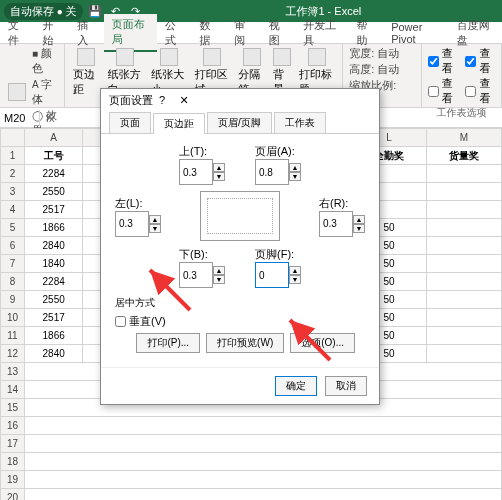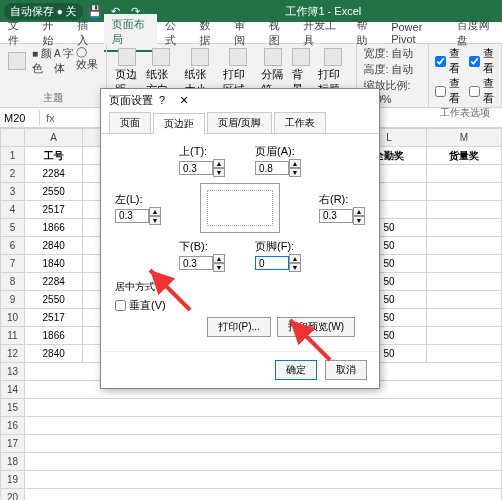--- a/index.html
+++ b/index.html
@@ -31,21 +31,21 @@
 table.grid .hdr td{font-weight:bold;background:#fff}
 .dialog{position:absolute;left:100px;top:88px;width:280px;background:#fff;border:1px solid #888;box-shadow:2px 2px 8px rgba(0,0,0,.3);z-index:10}
 .dtitle{display:flex;justify-content:flex-start;align-items:center;padding:4px 8px;font-size:11px}
 .dtitle .ctrls{display:flex;gap:4px}
 .dtitle .ctrls span{width:18px;text-align:center;cursor:pointer}
 .dtabs{display:flex;border-bottom:1px solid #ccc;padding:0 8px;gap:2px}
 .dtabs .dt{padding:3px 10px;border:1px solid #ccc;border-bottom:none;background:#f5f5f5;font-size:10px;cursor:pointer}
 .dtabs .dt.active{background:#fff;position:relative;top:1px}
 .dbody{padding:10px 14px}
 .spin{display:flex;align-items:center}
-.spin input{width:34px;height:14px;border:1px solid #999;padding:1px 3px;font-size:10px}
+.spin input{width:34px;height:26px;border:1px solid #999;padding:1px 3px;font-size:10px}
 .spin .spbtns{display:flex;flex-direction:column}
 .spin .spbtns span{width:12px;height:9px;border:1px solid #999;font-size:7px;line-height:7px;text-align:center;background:#f5f5f5;cursor:pointer}
 .preview{width:80px;height:50px;border:1px solid #999;background:#fff;position:relative;padding:6px}
 .preview .inner{border:1px dotted #aaa;width:100%;height:100%}
 .center-sec{margin-top:8px}
 .center-sec .t{font-size:10px;margin-bottom:4px}
 .toprow{display:flex;justify-content:center;gap:30px;margin-bottom:6px}
 .midrow{display:flex;align-items:center;justify-content:space-between;margin:6px 0}
 .botrow{display:flex;justify-content:center;gap:30px;margin-top:6px}
 .dbtns{display:flex;justify-content:flex-end;gap:6px;padding:4px 10px 4px}
@@ -81,21 +81,21 @@
   <span class="tab">Power Pivot</span>
   <span class="tab">百度网盘</span>
 </div>
 
 <div class="ribbon">
   <div class="rgroup">
     <div class="row">
       <div class="btn">
           <div class="ico"></div>
         </div>
-      <div style="display:flex;flex-direction:row;gap:1px">
+      <div style="display:flex;flex-direction:column;gap:1px">
         <span class="smtxt">■ <span>颜色</span></span>
         <span class="smtxt">A <span>字体</span></span>
         <span class="smtxt">◯ <span>效果</span></span>
       </div>
     </div>
     <div class="lbl">主题</div>
   </div>
   <div class="rgroup">
     <div class="row">
       <div class="btn">
@@ -425,20 +425,21 @@
     <div class="center-sec">
       <div class="t">居中方式</div>
       <label class="chk">
           <input type="checkbox" style="">
           <span>垂直(V)</span>
         </label>
     </div>
     <div class="dbtns">
       <button>打印(P)...</button>
       <button>打印预览(W)</button>
+      <button>选项(O)...</button>
     </div>
   </div>
   <div class="dfoot">
     <button style="border-color:#0078d4">确定</button>
     <button>取消</button>
   </div>
 </div>
 
 <div class="arrow arrow1">
   <svg viewBox="0 0 60 60">

